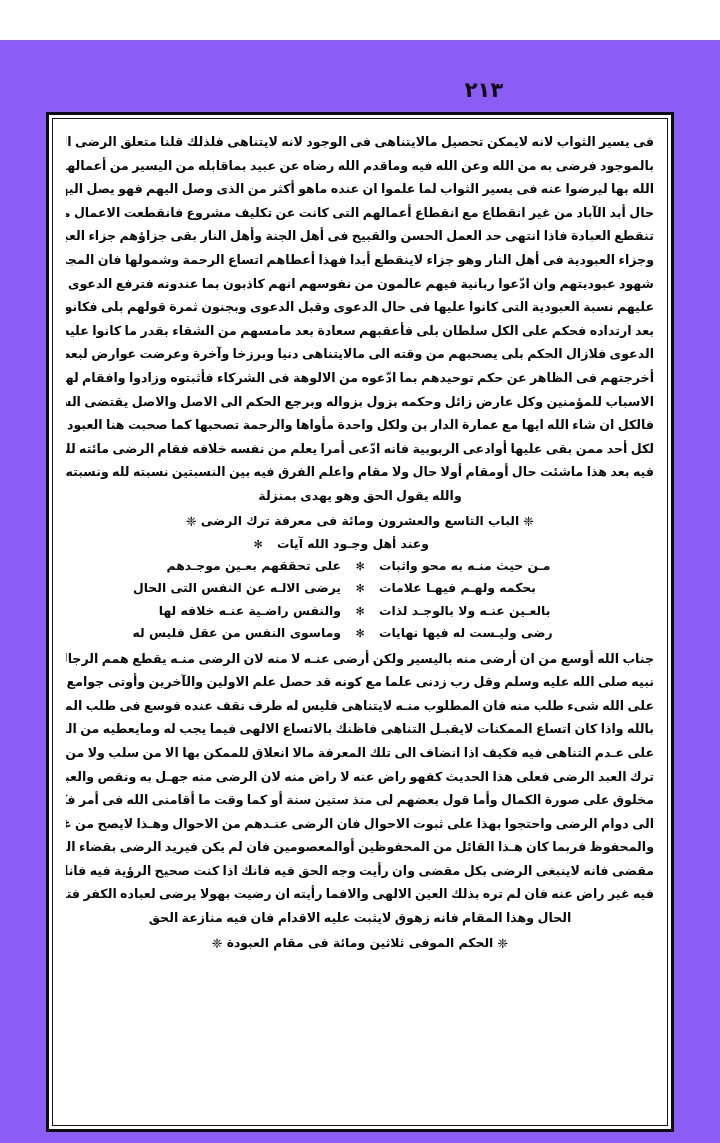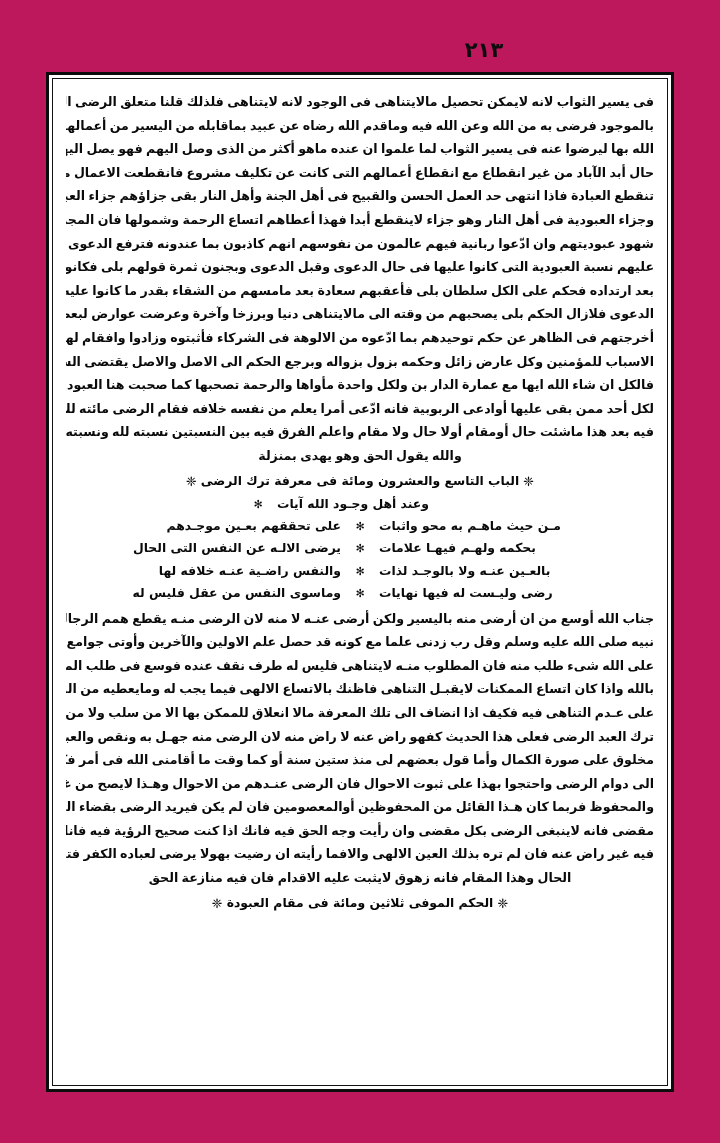--- a/index.html
+++ b/index.html
@@ -15,21 +15,22 @@
     position: relative;
     overflow: hidden;
     font-family: "DejaVu Sans", "Liberation Sans", sans-serif;
     color: #111111;
   }
 
   
   .page-scan {
     position: absolute;
     inset: 0;
-    background: #be185d;
+    background: #8b5cf6;
+    margin-top: 40px;
   }
 
   
   .folio {
     position: absolute;
     top: 38px;
     left: 0;
     width: 720px;
     text-align: center;
     direction: rtl;
@@ -207,21 +208,21 @@
       </div>
 
       <div class="verse-block">
 
         <div class="verse-line">
           <span class="hemistich first">وعند أهل وجـود الله آيات</span>
           <span class="verse-sep">✻</span>
         </div>
 
         <div class="verse-line">
-          <span class="hemistich first">مـن حيث ماهـم به محو واثبات</span>
+          <span class="hemistich first">مـن حيث منـه به محو واثبات</span>
           <span class="verse-sep">✻</span>
           <span class="hemistich second">على تحققهم بعـين موجـدهم</span>
         </div>
 
         <div class="verse-line">
           <span class="hemistich first">بحكمه ولهـم فيهـا علامات</span>
           <span class="verse-sep">✻</span>
           <span class="hemistich second">يرضى الالـه عن النفس التى الحال</span>
         </div>
 

